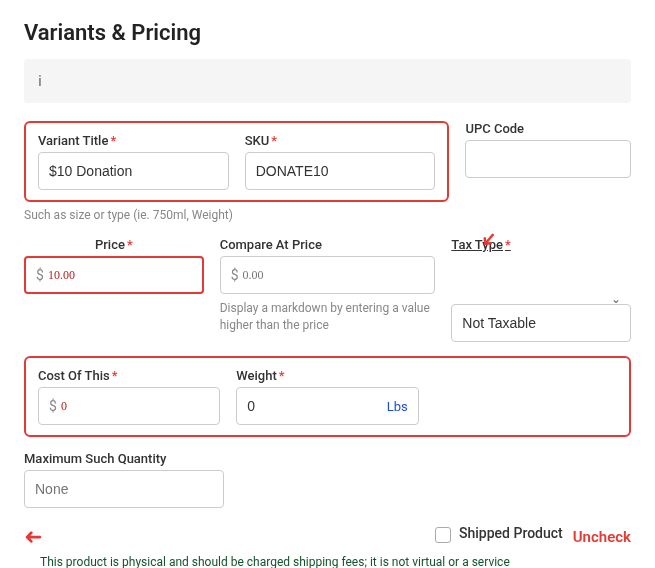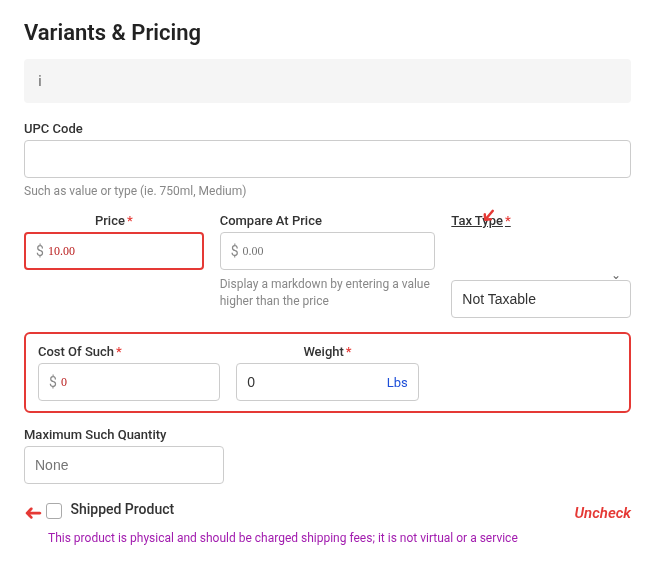--- a/index.html
+++ b/index.html
@@ -46,21 +46,21 @@
       gap: 4px;
     }
 
     .form-group.variant-title { flex: 1.2; }
     .form-group.sku { flex: 1.2; }
     .form-group.upc { flex: 1; }
     .form-group.price { flex: 1; align-items: center; }
     .form-group.compare-price { flex: 1.2; }
     .form-group.tax-type { flex: 1; }
     .form-group.cost-of-good { flex: 1; }
-    .form-group.weight { flex: 1; align-items: center; }
+    .form-group.weight { flex: 1; }
     .form-group.max-cart { flex: 1; max-width: 200px; }
 
     label {
       font-size: 13px;
       font-weight: 500;
       color: #333;
     }
 
     label .required {
       color: #e53935;
@@ -199,30 +199,30 @@
     }
 
     .checkbox-label {
       font-size: 14px;
       font-weight: 500;
       color: #333;
     }
 
     .checkbox-hint {
       font-size: 12px;
-      color: #a21caf;
-      margin-left: 24px;
+      color: #14532d;
+      margin-left: 16px;
     }
 
     
     .uncheck-annotation {
       color: #e53935;
       font-size: 15px;
       font-weight: 600;
-      font-style: italic;
+      margin-left: 10px;
     }
 
     .row2-section {
       display: flex;
       gap: 16px;
       margin-bottom: 14px;
       align-items: flex-start;
     }
 
     .row3-section {
@@ -239,29 +239,43 @@
 
 <h1 class="page-title">Variants &amp; Pricing</h1>
 
 <div class="info-banner">
   <span class="info-icon">ℹ</span>
   <span></span>
 </div>
 
 <div style="display:flex; gap:16px; margin-bottom:4px; align-items:flex-start;">
 
+  <div class="section-box" style="display:flex; gap:16px; flex:2.4;">
+    <div class="form-group variant-title">
+      <label>
+        <span>Variant Title</span><span class="required">*</span>
+      </label>
+      <input type="text" value="$10 Donation" style="">
+    </div>
+    <div class="form-group sku">
+      <label>
+        <span>SKU</span><span class="required">*</span>
+      </label>
+      <input type="text" value="DONATE10" style="">
+    </div>
+  </div>
 
   <div class="form-group upc">
     <label>UPC Code</label>
     <input type="text" style="">
   </div>
 </div>
 
 <div style="margin-bottom:14px;">
-  <span class="hint-text">Such as value or type (ie. 750ml, Medium)</span>
+  <span class="hint-text">Such as size or type (ie. 750ml, Weight)</span>
 </div>
 
 <div class="row2-section">
 
   <div class="form-group price">
     <label>
       <span>Price</span><span class="required">*</span>
     </label>
     <div class="input-with-prefix highlight-red">
       <span class="prefix">$</span>
@@ -293,21 +307,21 @@
         </select>
         <span class="chevron">⌄</span>
       </div>
     </div>
   </div>
 </div>
 
 <div class="row3-section" style="margin-bottom:14px;">
   <div class="form-group cost-of-good">
     <label>
-      <span>Cost Of Such</span><span class="required">*</span>
+      <span>Cost Of This</span><span class="required">*</span>
     </label>
     <div class="input-with-prefix">
       <span class="prefix">$</span>
       <input type="text" value="0" style="">
     </div>
   </div>
   <div class="form-group weight">
     <label>
       <span>Weight</span><span class="required">*</span>
     </label>
@@ -323,19 +337,19 @@
 <div style="margin-bottom:16px;">
   <div class="form-group max-cart">
     <label>Maximum Such Quantity</label>
     <input type="text" placeholder="None" style="">
   </div>
 </div>
 
 <div style="margin-bottom:6px; display:flex; align-items:center;">
 
   <span style="color:#e53935; font-size:22px; margin-right:4px; display:inline-block; transform: scaleX(-1);">➜</span>
-  <div class="checkbox-row" style="flex:1;">
+  <div class="checkbox-row" style="flex:1;justify-content:flex-end;">
     <input type="checkbox" style="">
     <span class="checkbox-label">Shipped Product</span>
   </div>
   <span class="uncheck-annotation">Uncheck</span>
 </div>
 <div class="checkbox-hint" style="margin-bottom:16px;">This product is physical and should be charged shipping fees; it is not virtual or a service</div>
 
 </body></html>

